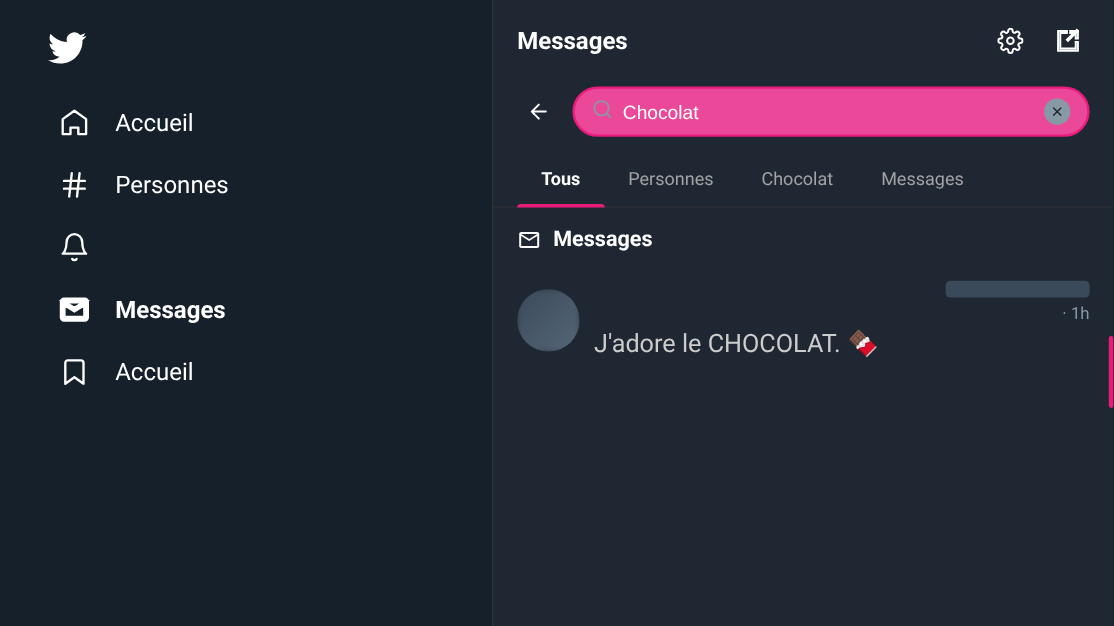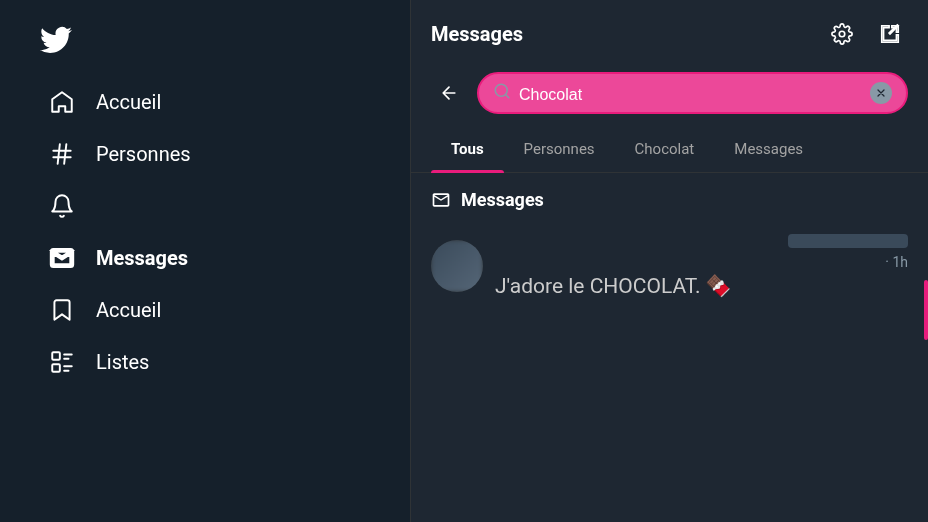--- a/index.html
+++ b/index.html
@@ -369,30 +369,20 @@
         </span>
         <span class="nav-label">Messages</span>
       </div>
       <div class="nav-item">
         <span class="nav-icon">
           <svg viewBox="0 0 24 24" stroke="#fff" fill="none" stroke-width="1.8">
             <path d="M19 21l-7-5-7 5V5a2 2 0 012-2h10a2 2 0 012 2v16z" stroke-linecap="round" stroke-linejoin="round"></path>
           </svg>
         </span>
         <span class="nav-label">Accueil</span>
-      </div>
-      <div class="nav-item">
-        <span class="nav-icon">
-          <svg viewBox="0 0 24 24" stroke="#fff" fill="none" stroke-width="1.8">
-            <rect x="3" y="3" width="7" height="7" rx="1"></rect>
-            <rect x="3" y="14" width="7" height="7" rx="1"></rect>
-            <path d="M14 5h7M14 9h4M14 16h7M14 20h4" stroke-linecap="round"></path>
-          </svg>
-        </span>
-        <span class="nav-label">Listes</span>
       </div>
     </div>
 </nav>
 
 <div class="main-panel" style="position:relative;">
 
   <div class="panel-header">
     <span class="panel-title">Messages</span>
     <div class="header-icons">
       <div class="header-icon-btn">

